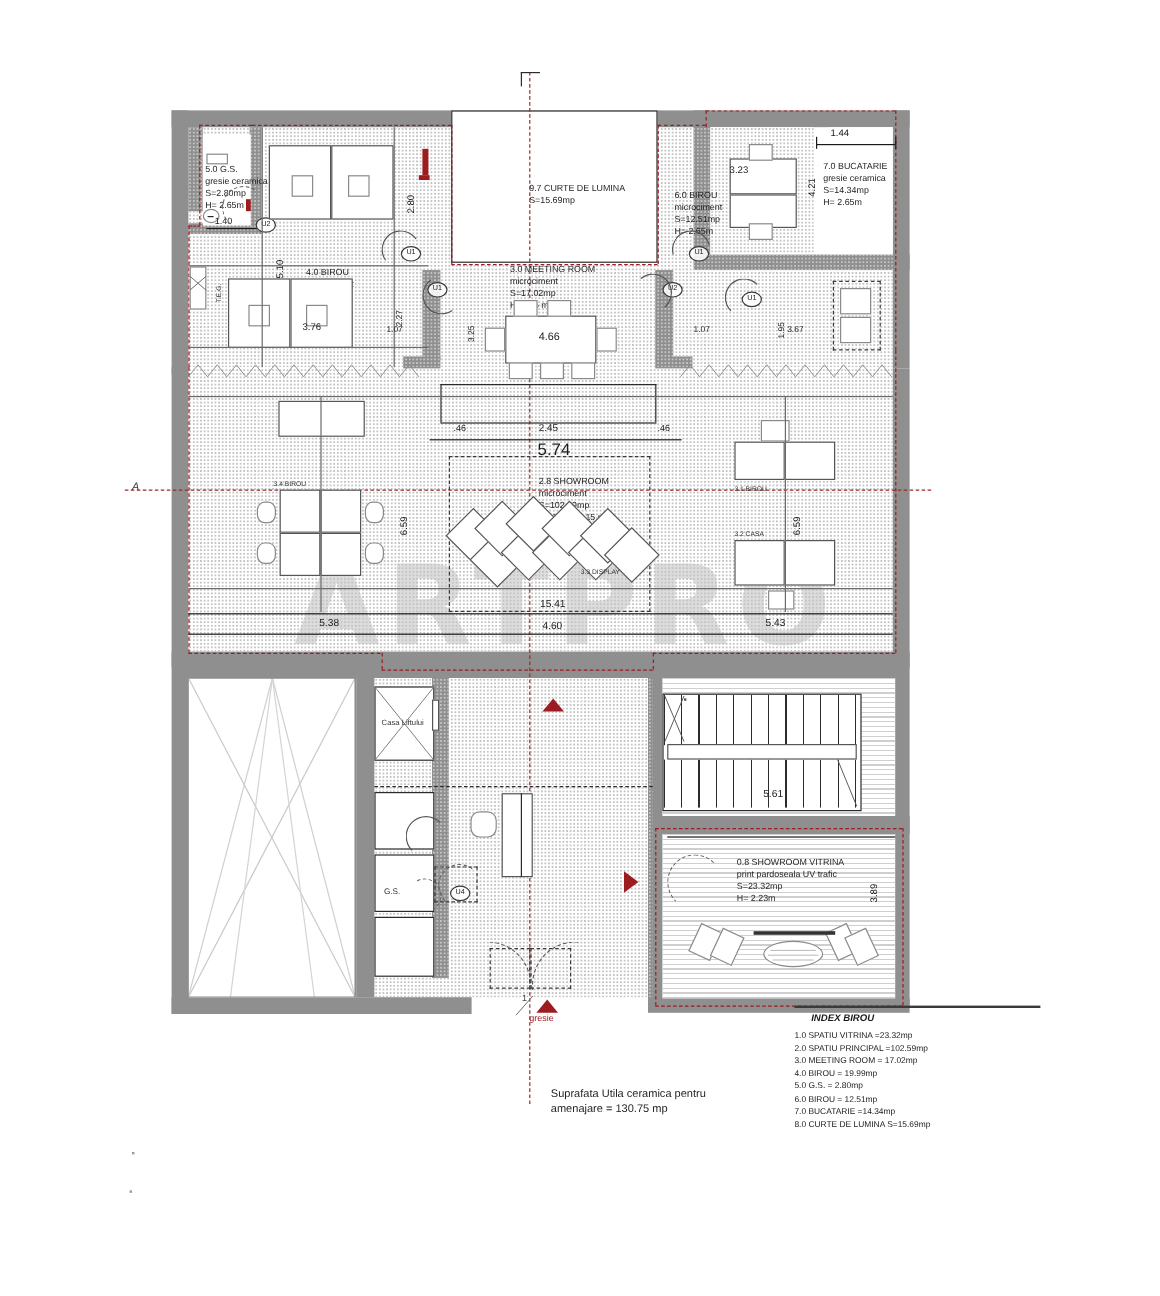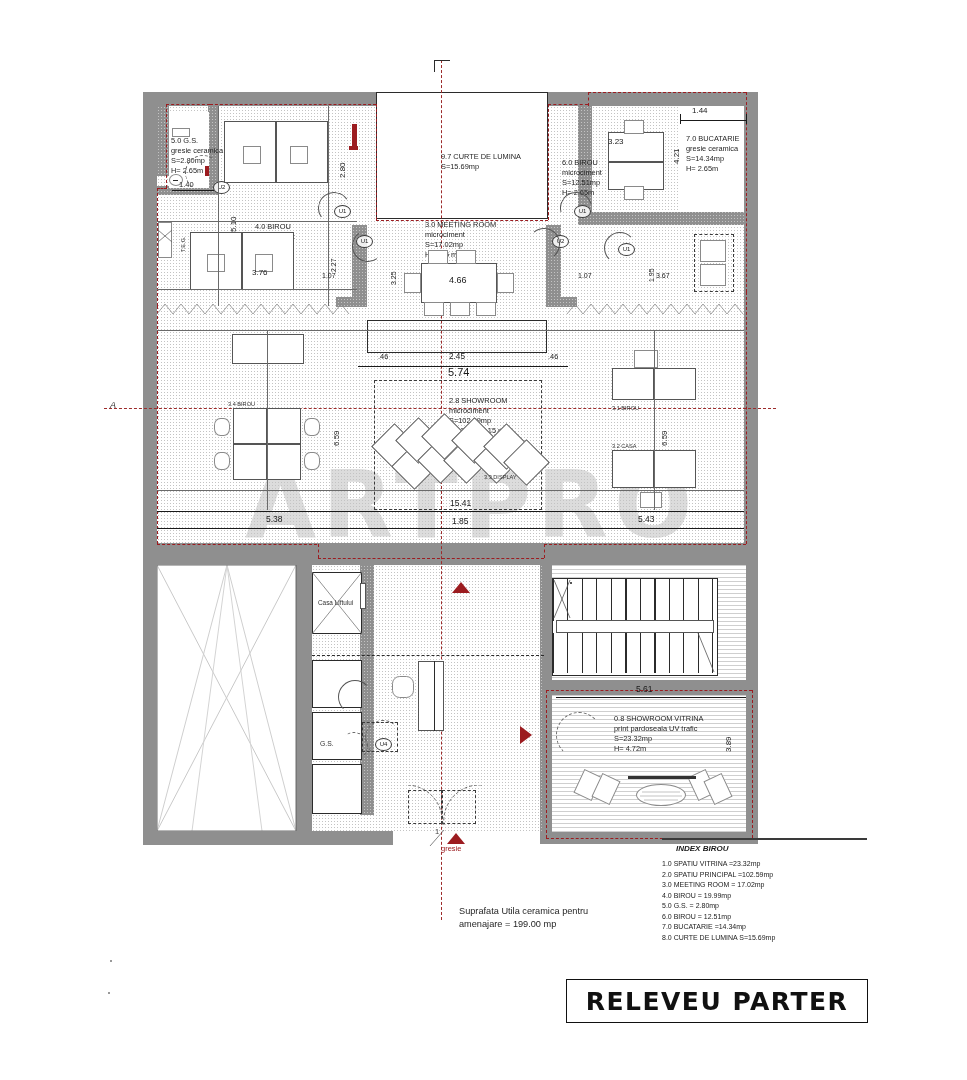--- a/index.html
+++ b/index.html
@@ -288,21 +288,21 @@
 
   <div class="thin" style="left:367px;top:320px;width:180px;height:1px;"></div>
   <div class="thin" style="left:367px;top:352px;width:180px;height:1px;"></div>
   <div class="thin" style="left:367px;top:320px;width:1px;height:32px;"></div>
   <div class="thin" style="left:546px;top:320px;width:1px;height:32px;"></div>
 
   <div class="dim" style="left:378px;top:352px;font-size:7.4px;">.46</div>
   <div class="dim" style="left:449px;top:352px;font-size:8.2px;">2.45</div>
   <div class="dim" style="left:548px;top:352px;font-size:7.4px;">.46</div>
   <div class="dimline" style="left:358px;top:366px;width:210px;"></div>
-  <div class="dim" style="left:448px;top:366px;font-size:11px;">5.74</div>
+  <div class="dim" style="left:448px;top:366px;font-size:14px;">5.74</div>
 
   <div class="door-tag" style="left:334px;top:205px;">U1</div>
   <div class="swing" style="left:318px;top:192px;width:30px;height:30px;transform:rotate(10deg);"></div>
   <div class="door-tag" style="left:356px;top:235px;">U1</div>
   <div class="swing" style="left:352px;top:230px;width:30px;height:30px;transform:rotate(-80deg);"></div>
   <div class="door-tag" style="left:552px;top:235px;">U2</div>
   <div class="swing" style="left:528px;top:228px;width:30px;height:30px;transform:rotate(95deg);"></div>
   <div class="door-tag" style="left:574px;top:205px;">U1</div>
   <div class="swing" style="left:560px;top:192px;width:30px;height:30px;transform:rotate(30deg);"></div>
   <div class="door-tag" style="left:618px;top:243px;">U1</div>
@@ -324,21 +324,21 @@
   <div class="diamond" style="left:424px;top:444px;"></div>
   <div class="diamond" style="left:428px;top:420px;"></div>
   <div class="diamond" style="left:450px;top:444px;"></div>
   <div class="diamond" style="left:458px;top:424px;"></div>
   <div class="diamond" style="left:480px;top:444px;"></div>
   <div class="diamond" style="left:490px;top:430px;"></div>
   <div class="diamond" style="left:510px;top:446px;"></div>
   <div class="tiny" style="left:484px;top:474px;">3.3      DISPLAY</div>
 
   <div class="dim" style="left:450px;top:498px;font-size:8.5px;">15.41</div>
-  <div class="dim" style="left:452px;top:516px;font-size:8.5px;">1.85</div>
+  <div class="dim" style="left:452px;top:516px;font-size:8.5px;">4.60</div>
   <div class="dimline" style="left:157px;top:511px;width:587px;"></div>
   <div class="dimline" style="left:157px;top:528px;width:587px;"></div>
 
   <div class="tiny" style="left:228px;top:401px;">3.4    BIROU</div>
   <div class="furn" style="left:233px;top:408px;width:34px;height:36px;"></div>
   <div class="furn" style="left:267px;top:408px;width:34px;height:36px;"></div>
   <div class="furn" style="left:233px;top:444px;width:34px;height:36px;"></div>
   <div class="furn" style="left:267px;top:444px;width:34px;height:36px;"></div>
   <div class="furn-l" style="left:214px;top:418px;width:16px;height:18px;border-radius:40%;"></div>
   <div class="furn-l" style="left:304px;top:418px;width:16px;height:18px;border-radius:40%;"></div>
@@ -411,27 +411,27 @@
 
   <div style="position:absolute;left:552px;top:578px;width:164px;height:96px;border:1px solid #2b2b2b;background:#fff;"></div>
   <div class="treads" style="left:553px;top:579px;width:162px;height:42px;"></div>
   <div class="treads" style="left:553px;top:633px;width:162px;height:40px;"></div>
   <div class="furn" style="left:556px;top:620px;width:158px;height:13px;"></div>
   <svg class="abs" style="left:552px;top:578px;width:164px;height:96px;">
     <line x1="2" y1="2" x2="18" y2="40" stroke="#555" stroke-width="0.8"></line>
     <line x1="2" y1="40" x2="18" y2="2" stroke="#555" stroke-width="0.8"></line>
     <line x1="146" y1="55" x2="162" y2="94" stroke="#555" stroke-width="0.8"></line>
   </svg>
-  <div class="dim" style="left:636px;top:684px;font-size:8.5px;">5.61</div>
+  <div class="dim" style="left:636px;top:656px;font-size:8.5px;">5.61</div>
   <div class="dimline" style="left:556px;top:697px;width:190px;"></div>
 
   <div class="lbl" style="left:614px;top:714px;">0.8 SHOWROOM VITRINA</div>
   <div class="lbl" style="left:614px;top:724px;">print pardoseala UV trafic</div>
   <div class="lbl" style="left:614px;top:734px;">S=23.32mp</div>
-  <div class="lbl" style="left:614px;top:744px;">H= 4.72m</div>
+  <div class="lbl" style="left:614px;top:744px;">H= 2.23m</div>
   <div class="dim-v" style="left:724px;top:752px;">3.89</div>
   <div class="swing-d" style="left:556px;top:712px;width:44px;height:44px;"></div>
 
   <div class="furn-l" style="left:578px;top:772px;width:20px;height:26px;transform:rotate(25deg);"></div>
   <div class="furn-l" style="left:596px;top:776px;width:20px;height:26px;transform:rotate(25deg);"></div>
   <div class="furn-l" style="left:692px;top:772px;width:20px;height:26px;transform:rotate(-25deg);"></div>
   <div class="furn-l" style="left:708px;top:776px;width:20px;height:26px;transform:rotate(-25deg);"></div>
   <div style="position:absolute;left:628px;top:776px;width:68px;height:3px;background:#333;"></div>
   <div class="furn-l" style="left:636px;top:784px;width:50px;height:22px;border-radius:50%;"></div>
   <svg class="abs" style="left:636px;top:784px;width:50px;height:22px;">
@@ -450,23 +450,20 @@
     <div class="ix-row">3.0 MEETING ROOM  = 17.02mp</div>
     <div class="ix-row">4.0 BIROU   = 19.99mp</div>
     <div class="ix-row">5.0 G.S.   = 2.80mp</div>
     <div class="ix-row">6.0 BIROU = 12.51mp</div>
     <div class="ix-row">7.0 BUCATARIE   =14.34mp</div>
     <div class="ix-row">8.0 CURTE DE LUMINA S=15.69mp</div>
   </div>
 
   <div id="note">
     <div>Suprafata Utila ceramica pentru</div>
-    <div>amenajare = 199.00 mp</div>
+    <div>amenajare = 130.75 mp</div>
   </div>
 
-  <div id="titlebox">
-    <span>RELEVEU PARTER</span>
-  </div>
 
   <div style="position:absolute;left:110px;top:960px;width:2px;height:2px;background:#999;"></div>
   <div style="position:absolute;left:108px;top:992px;width:2px;height:2px;background:#999;"></div>
 
 </div>
 
 </body></html>

